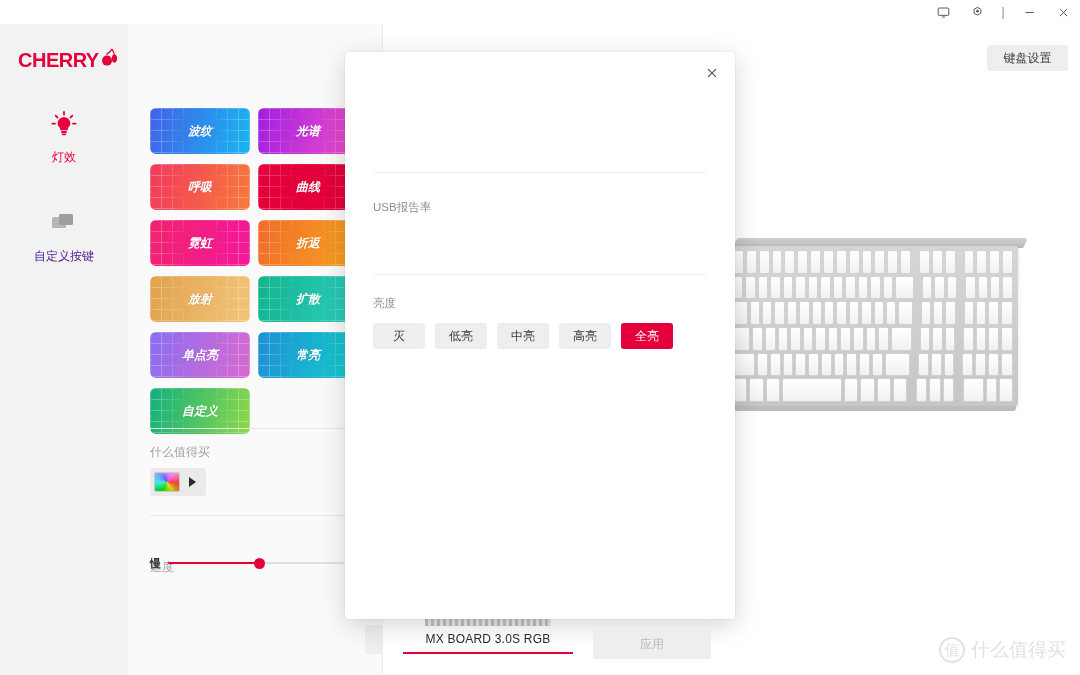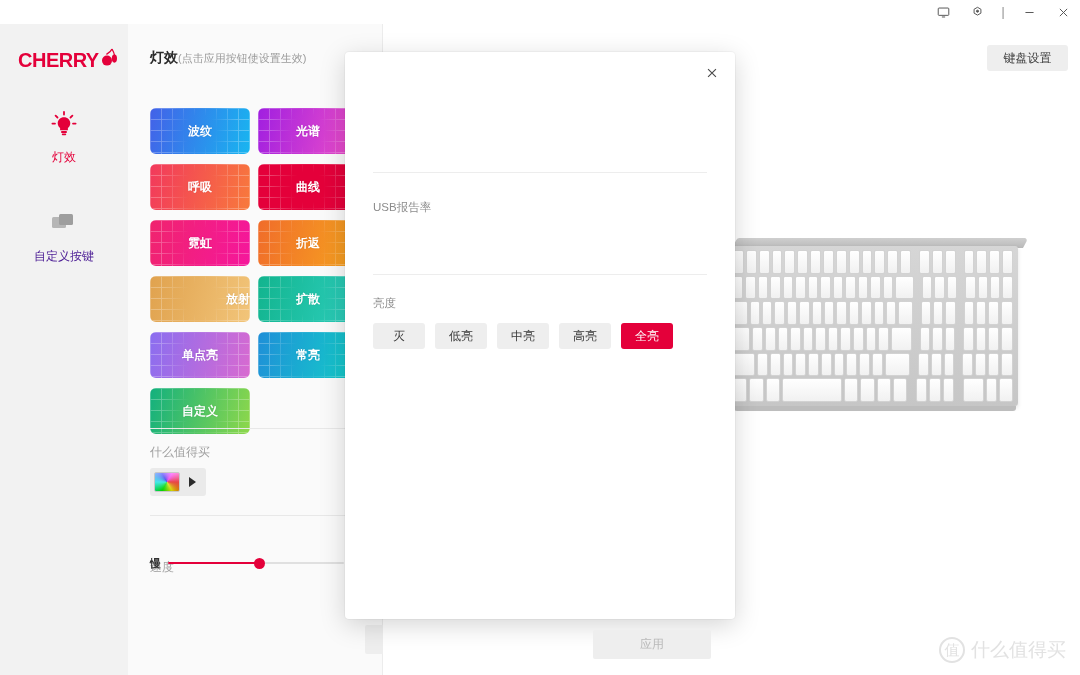--- a/index.html
+++ b/index.html
@@ -59,21 +59,21 @@
   .panel-head {
     position: absolute; left: 22px; top: 48px; white-space: nowrap;
   }
   .panel-head .t { font-size: 14px; font-weight: 700; color: #2b2b2b; }
   .panel-head .s { font-size: 11px; color: #9b9b9b; }
 
   .grid { position: absolute; left: 22px; top: 108px; width: 210px;
           display: grid; grid-template-columns: 100px 100px; gap: 10px 8px; }
   .fx {
     height: 46px; border-radius: 6px; position: relative; overflow: hidden;
-    display: flex; align-items: center; justify-content: center; cursor: pointer;
+    display: flex; align-items: center; justify-content: center; cursor: pointer; font-style: italic;
   }
   .fx .cap { position: relative; z-index: 2; color: #fff; font-size: 12px; font-weight: 600;
              text-shadow: 0 0 2px rgba(0,0,0,.12); }
   .fx .pat {
     position: absolute; inset: 0; z-index: 1; opacity: .30;
     background-image:
       linear-gradient(rgba(255,255,255,.85) 1px, transparent 1px),
       linear-gradient(90deg, rgba(255,255,255,.85) 1px, transparent 1px);
     background-size: 11px 11px;
     -webkit-mask-image: radial-gradient(circle at 50% 50%, transparent 28%, #000 72%);
@@ -253,23 +253,20 @@
         <svg width="26" height="24" viewBox="0 0 26 24">
           <rect x="1" y="6" width="14" height="11" rx="1.5" fill="#b6b6b6"></rect>
           <rect x="8" y="3" width="14" height="11" rx="1.5" fill="#9e9e9e"></rect>
         </svg>
       </span>
       <span class="rail-label">自定义按键</span>
     </div>
   </div>
 
   <div class="panel">
-    <div class="panel-head">
-      <span class="t">灯效</span><span class="s">(点击应用按钮使设置生效)</span>
-    </div>
 
     <div class="grid" id="fx-grid">
         <div class="fx" style="background: linear-gradient(105deg, rgb(67, 97, 232), rgb(24, 182, 240));">
           <span class="pat"></span>
           <span class="cap">波纹</span>
         </div>
         <div class="fx" style="background: linear-gradient(105deg, rgb(160, 31, 224), rgb(240, 80, 200));">
           <span class="pat"></span>
           <span class="cap">光谱</span>
         </div>
@@ -282,21 +279,21 @@
           <span class="cap">曲线</span>
         </div>
         <div class="fx" style="background: linear-gradient(105deg, rgb(240, 36, 110), rgb(245, 23, 156));">
           <span class="pat"></span>
           <span class="cap">霓虹</span>
         </div>
         <div class="fx" style="background: linear-gradient(105deg, rgb(240, 108, 42), rgb(247, 165, 32));">
           <span class="pat"></span>
           <span class="cap">折返</span>
         </div>
-        <div class="fx" style="background: linear-gradient(105deg, rgb(224, 162, 78), rgb(242, 197, 122)); justify-content: flex-end;">
+        <div class="fx" style="background: linear-gradient(105deg, rgb(224, 162, 78), rgb(242, 197, 122));">
           <span class="pat"></span>
           <span class="cap">放射</span>
         </div>
         <div class="fx" style="background: linear-gradient(105deg, rgb(18, 180, 142), rgb(46, 207, 190));">
           <span class="pat"></span>
           <span class="cap">扩散</span>
         </div>
         <div class="fx" style="background: linear-gradient(105deg, rgb(138, 110, 240), rgb(217, 106, 208));">
           <span class="pat"></span>
           <span class="cap">单点亮</span>
@@ -479,20 +476,25 @@
               <div class="key gap" style="flex: 0.45 0 0px;"></div>
               <div class="key" style="flex: 2 1 0px;"></div>
               <div class="key" style="flex: 1 1 0px;"></div>
               <div class="key" style="flex: 1.2 1 0px;"></div>
             </div>
           </div>
       </div>
       <div class="kbd-foot"></div>
     </div>
 
+    <div class="product">
+      <div class="strip"></div>
+      <div class="name">MX BOARD 3.0S RGB</div>
+      <div class="bar"></div>
+    </div>
 
     <div class="watermark">
       <span class="wm-circle">值</span>
       <span>什么值得买</span>
     </div>
   </div>
 
   <div class="modal-shadow">
     <div class="modal-close">
       <svg width="14" height="14" viewBox="0 0 16 16" stroke="#4a4a4a" stroke-width="1.3">

